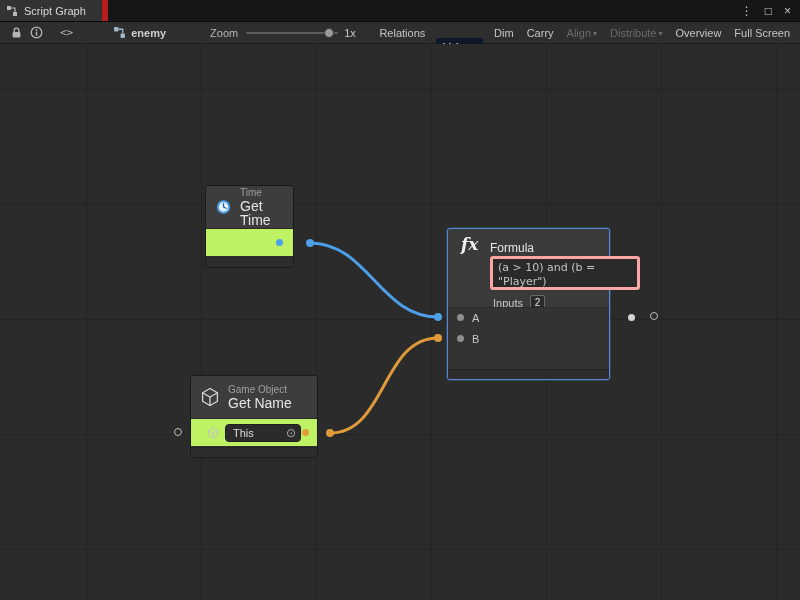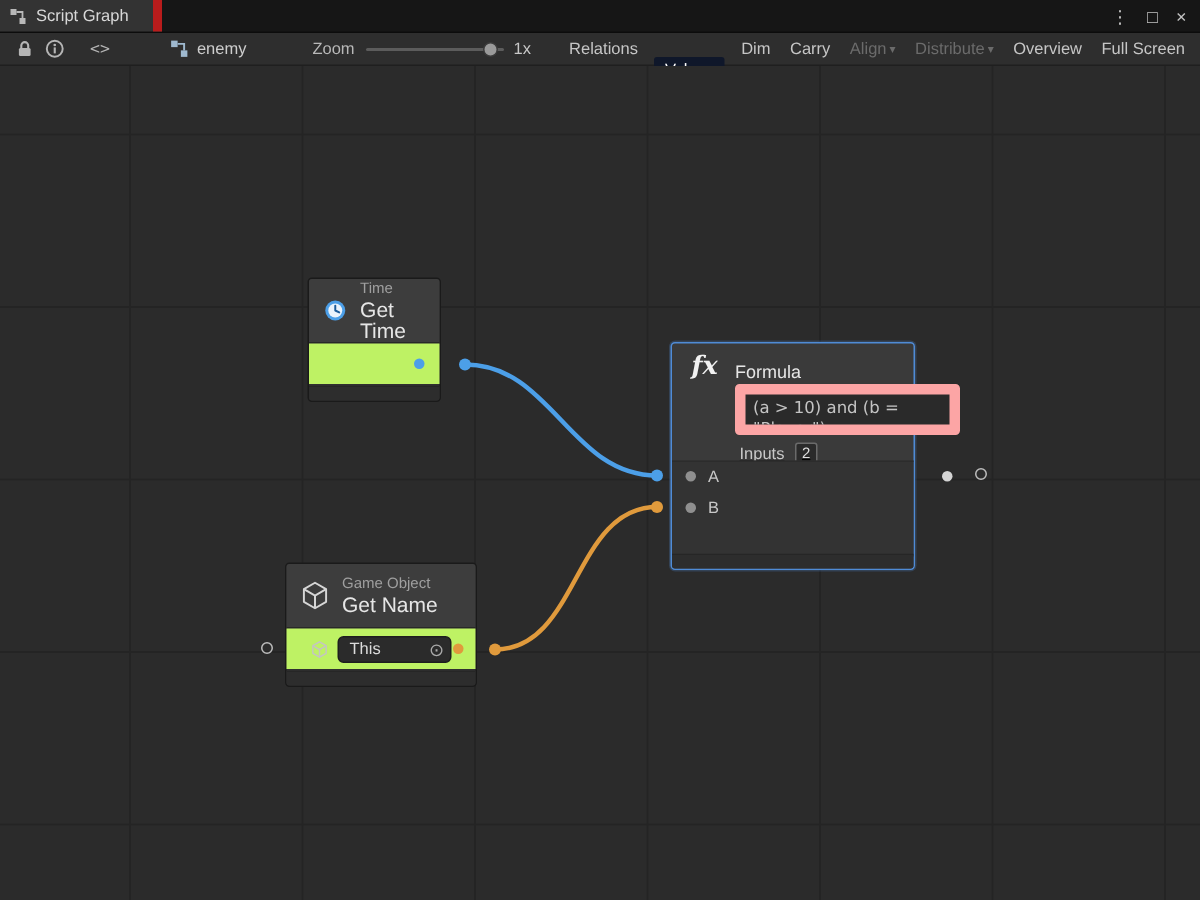--- a/index.html
+++ b/index.html
@@ -15,21 +15,21 @@
        border-right:6px solid #b91c1c;}
   .tab-title{font-size:11px;color:#d8d8d8;}
   .win-controls{margin-left:auto;display:flex;align-items:center;gap:12px;padding-right:9px;}
   .wc{color:#c2c2c2;font-size:12px;line-height:12px;cursor:default;}
 
   
   .toolbar{position:absolute;left:0;top:22px;width:800px;height:22px;background:#2e2e2e;
            display:flex;align-items:center;padding:0 6px;border-bottom:1px solid #1f1f1f;}
   .tb-icon{display:flex;align-items:center;justify-content:center;width:20px;height:18px;}
   .code-glyph{font-size:11px;color:#b5b5b5;font-family:"DejaVu Sans Mono",monospace;margin-left:14px;}
-  .graph-ref{display:flex;align-items:flex-end;gap:5px;margin-left:40px;}
+  .graph-ref{display:flex;align-items:flex-end;gap:5px;margin-left:40px;font-weight:bold;}
   .graph-ref span{font-size:11px;color:#cdcdcd;}
   .zoom-label{font-size:11px;color:#b8b8b8;margin-left:44px;}
   .zoom-slider{position:relative;width:92px;height:22px;margin-left:8px;}
   .zoom-track{position:absolute;left:0;right:0;top:10px;height:2px;background:#5c5c5c;border-radius:1px;}
   .zoom-thumb{position:absolute;left:78px;top:6px;width:10px;height:10px;border-radius:50%;
               background:#9a9a9a;border:1px solid #3a3a3a;}
   .zoom-value{font-size:11px;color:#c8c8c8;margin-left:6px;}
   .tb-buttons{margin-left:auto;display:flex;align-items:center;gap:9px;padding-right:2px;}
   .btn{font-size:11px;color:#c6c6c6;padding:3px 2px;border-radius:2px;cursor:default;white-space:nowrap;}
   .btn.active{background:#0f172a;color:#ffffff;padding:3px 7px;margin-top:28px;}
@@ -57,21 +57,21 @@
 
   .node-time{left:205px;top:141px;width:89px;height:83px;}
   .node-go{left:190px;top:331px;width:128px;height:83px;}
 
   .node-formula{left:447px;top:184px;width:163px;height:152px;background:#3a3a3a;
                 border:1px solid #4f8bd6;box-shadow:0 0 0 1px rgba(79,139,214,.25);}
   .fx-glyph{position:absolute;left:13px;top:5px;font-family:"DejaVu Serif",serif;
             font-style:italic;font-weight:bold;font-size:17px;color:#f2f2f2;}
   .f-title{position:absolute;left:42px;top:12px;font-size:12px;color:#e6e6e6;text-align:right;}
   .f-field{position:absolute;left:42px;top:27px;width:150px;height:34px;background:#2a2a2a;
-           border:7px solid #fca5a5;border-radius:3px;padding:2px 5px;
+           border:3px solid #fca5a5;border-radius:3px;padding:2px 5px;
            font-family:"DejaVu Sans",sans-serif;font-size:11px;line-height:14px;color:#c4c4c4;
            overflow:hidden;}
   .f-inputs{position:absolute;left:45px;top:66px;display:flex;align-items:center;gap:7px;text-decoration:underline;}
   .f-inputs-label{font-size:11px;color:#c8c8c8;}
   .count-box{min-width:15px;height:15px;line-height:14px;text-align:center;background:#2a2a2a;
              border:1px solid #6a6a6a;border-radius:2px;font-size:10px;color:#e0e0e0;padding:0 2px;}
   .f-lower{position:absolute;left:0;top:78px;right:0;height:64px;background:#333333;
            border-top:1px solid #2c2c2c;}
   .f-port-label{position:absolute;font-size:11px;color:#c8c8c8;}
 

